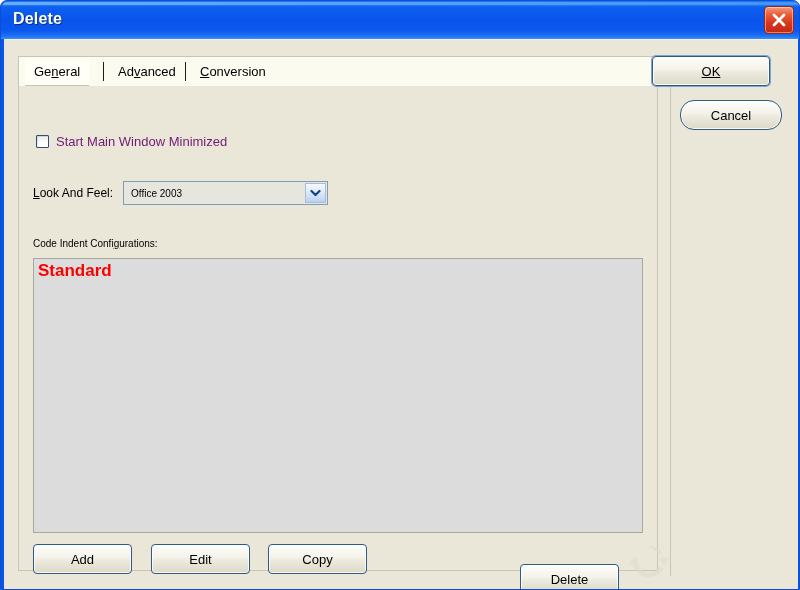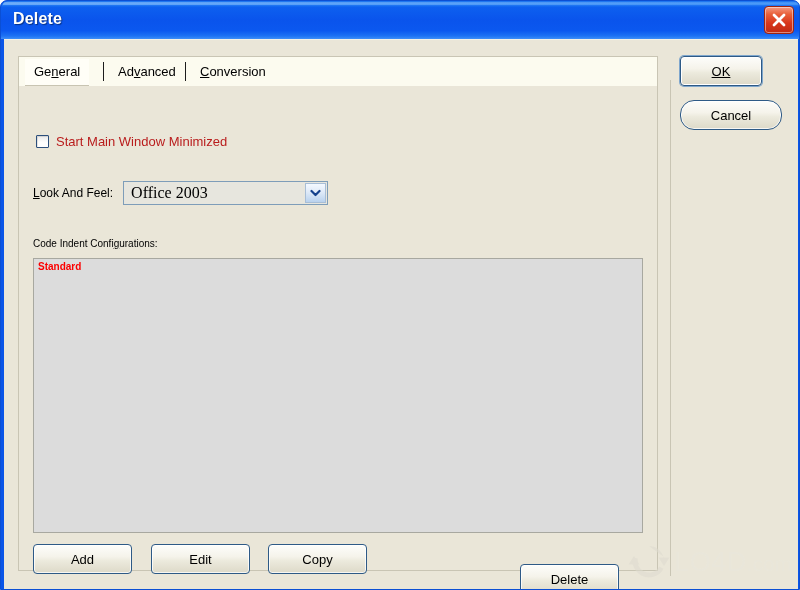--- a/index.html
+++ b/index.html
@@ -143,21 +143,21 @@
     width: 13px; height: 13px;
     box-sizing: border-box;
     background: linear-gradient(to bottom, #e9e9e9 0%, #fdfdfd 55%, #ffffff 100%);
     border: 1px solid #2c4f7c;
     border-radius: 1px;
     box-shadow: inset 1px 1px 0 rgba(0,0,0,.10);
   }
   .chk-label {
     margin-left: 7px;
     font-size: 13px;
-    color: #b91c1c;
+    color: #701a75;
   }
 
   
   .laf-row {
     position: absolute;
     left: 14px; top: 95px;
     display: flex;
     align-items: center;
   }
   .laf-label { font-size: 12px; color: #000; }
@@ -167,23 +167,22 @@
     width: 205px; height: 24px;
     box-sizing: border-box;
     background: #e7e6de;
     border: 1px solid #7e9db9;
     display: flex;
     align-items: center;
     cursor: pointer;
   }
   .combo-value {
     padding-left: 7px;
-    font-size: 16px;
+    font-size: 10px;
     color: #000;
-    font-family: Liberation Serif, serif;
   }
   .combo-btn {
     position: absolute;
     right: 1px; top: 1px;
     width: 21px; height: 20px;
     background: linear-gradient(to bottom, #f4f9ff 0%, #dfeaf8 45%, #b9d2ee 100%);
     border: 1px solid #a8bed6;
     box-sizing: border-box;
     display: flex;
     align-items: center;
@@ -201,21 +200,21 @@
     position: absolute;
     left: 14px; top: 172px;
     width: 610px; height: 275px;
     box-sizing: border-box;
     background: #dcdcdc;
     border: 1px solid #a8a8a0;
     overflow: hidden;
   }
   .list-item {
     padding: 2px 0 0 4px;
-    font-size: 10px;
+    font-size: 17px;
     font-weight: bold;
     color: #fc0000;
     cursor: default;
   }
 
   
   .xp-btn {
     box-sizing: border-box;
     background: linear-gradient(to bottom, #fdfdfb 0%, #f5f3ea 42%, #eceadd 56%, #ddd9c8 100%);
     border: 1px solid #2e5a86;
@@ -249,22 +248,22 @@
 
   
   .side-sep {
     position: absolute;
     left: 666px; top: 40px;
     width: 1px; height: 496px;
     background: #c9c5b4;
   }
   .ok-btn {
     position: absolute;
-    left: 676px; top: 16px;
-    width: 82px; height: 30px; text-decoration: underline;
+    left: 648px; top: 16px;
+    width: 118px; height: 30px; text-decoration: underline;
   }
   .cancel-btn {
     position: absolute;
     left: 676px; top: 60px;
     width: 102px; height: 30px; border-radius: 14px;
   }
 
   
   .watermark {
     position: absolute;

